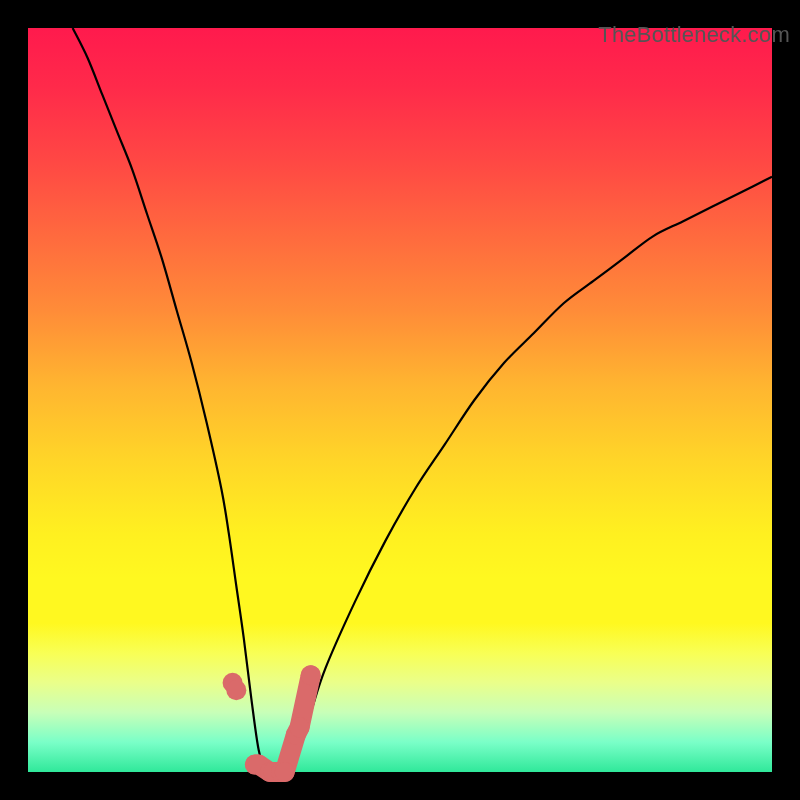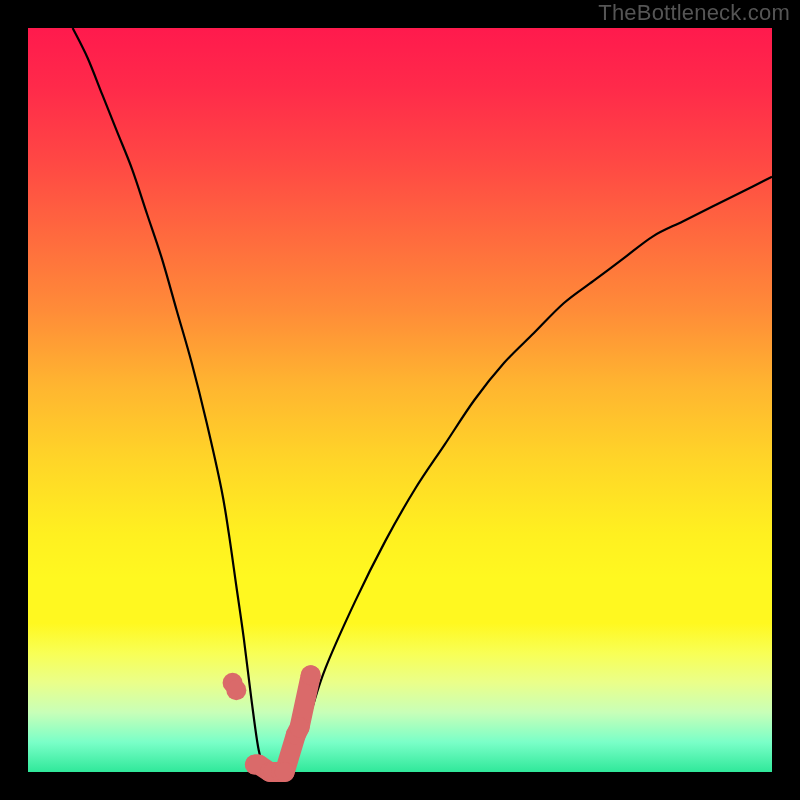--- a/index.html
+++ b/index.html
@@ -29,21 +29,21 @@
       #fff820 80%,
       #f8ff55 84%,
       #eaff8a 88%,
       #c8ffb8 92%,
       #7affc8 96%,
       #30e89a 100%
     );
   }
   .watermark {
     position: absolute;
-    top: 0;
+    top: 22px;
     right: 10px;
     font-family: Arial, Helvetica, sans-serif;
     font-size: 22px;
     color: #555;
     font-weight: 500;
     letter-spacing: 0.2px;
   }
   svg.curve {
     position: absolute;
     left: 0;

